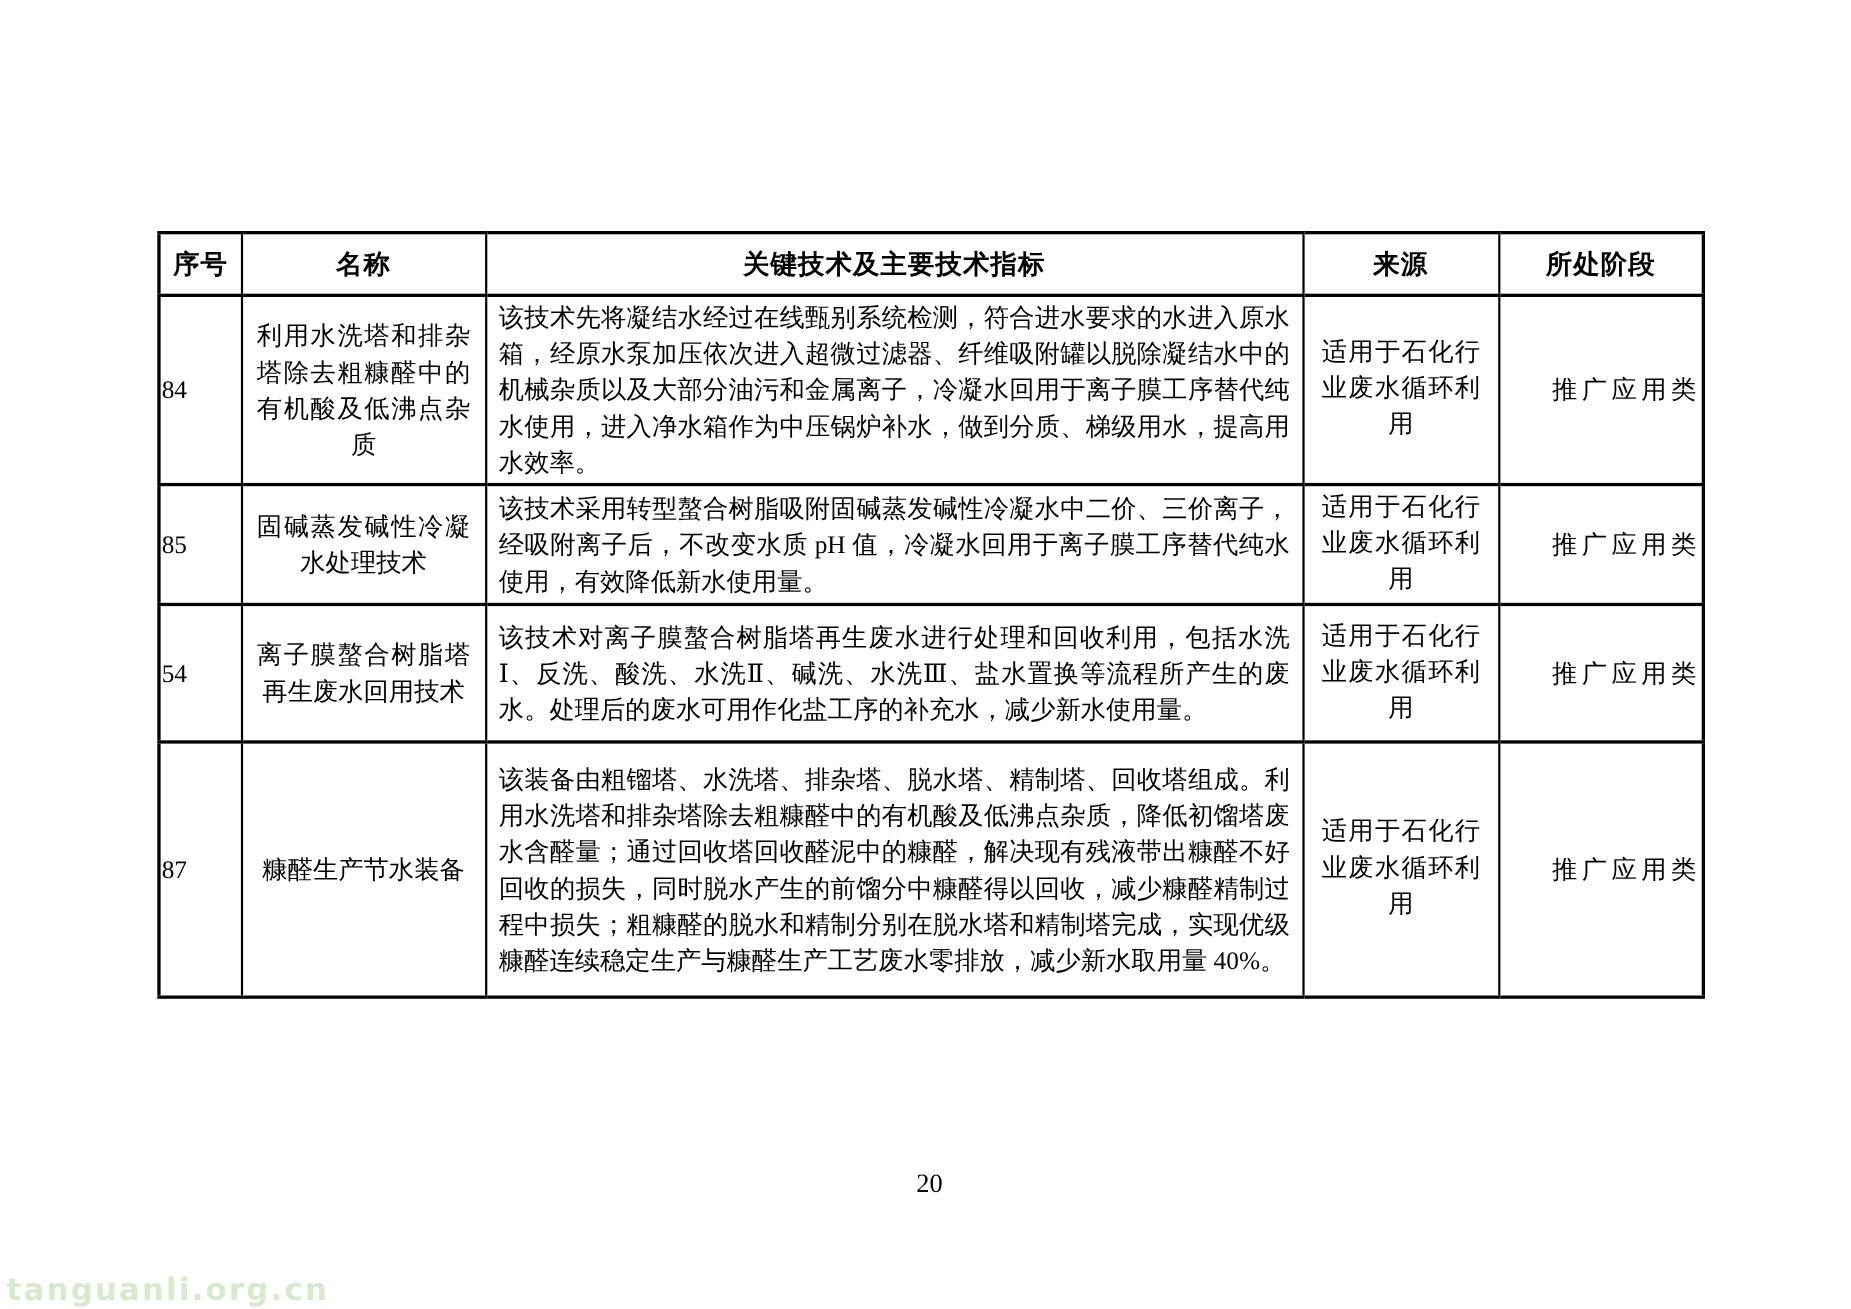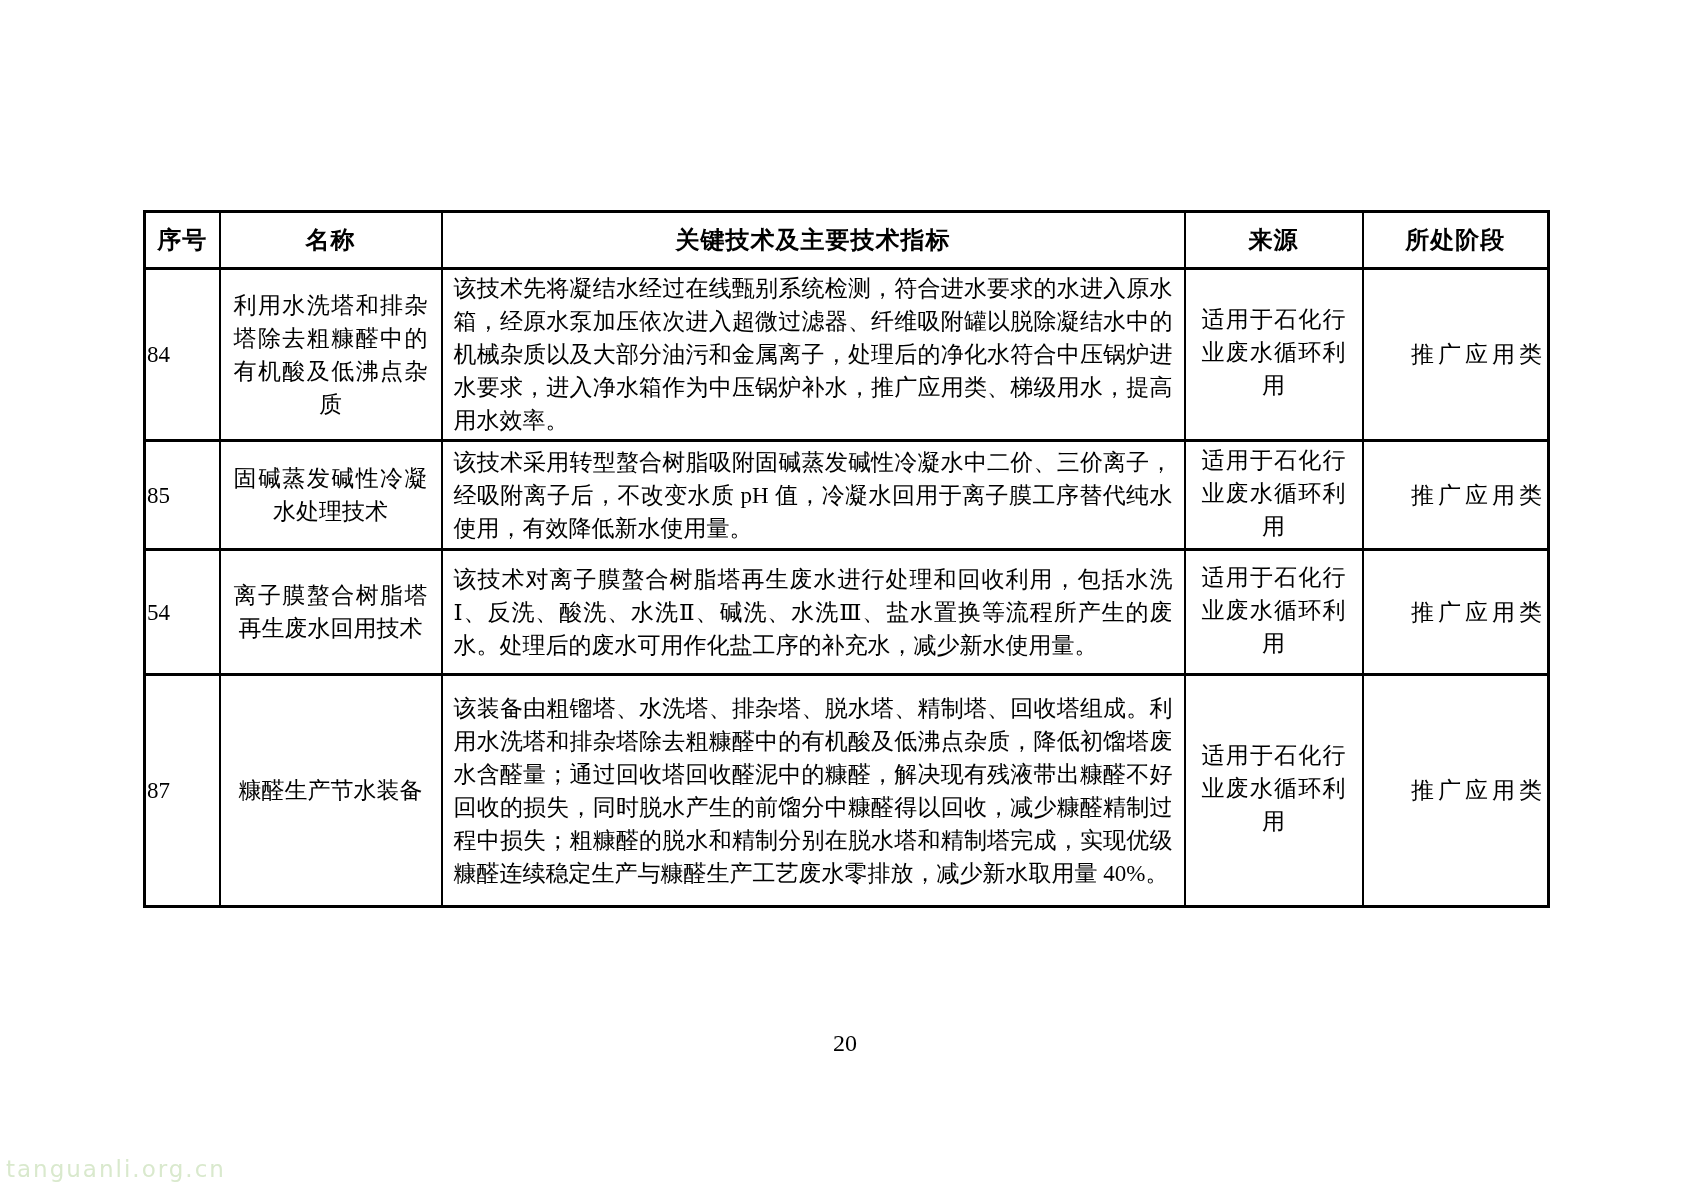--- a/index.html
+++ b/index.html
@@ -61,33 +61,33 @@
     line-height: 36px;
     font-family: Liberation Mono, monospace;
   }
   .c-stage {
     text-align: right;
     letter-spacing: 4px;
   }
   .page-num {
     position: absolute;
     left: 143px;
-    top: 1030px;
+    top: 1064px;
     width: 1404px;
     text-align: center;
     font-size: 24px;
     font-family: "Liberation Serif", "DejaVu Serif", serif;
   }
   .watermark {
     position: absolute;
     left: 6px;
     top: 1156px;
     font-family: "DejaVu Sans", "Liberation Sans", sans-serif;
-    font-weight: normal;
-    font-size: 23px;
+    font-weight: bold;
+    font-size: 28px;
     letter-spacing: 2px;
     color: #d9e9cd;
   }
 </style>
 </head>
 <body>
 
 <table class="doc-table">
   <colgroup>
     <col style="width:75px">
@@ -102,21 +102,21 @@
       <th>名称</th>
       <th>关键技术及主要技术指标</th>
       <th>来源</th>
       <th>所处阶段</th>
     </tr>
   </thead>
   <tbody>
     <tr style="height:171px">
       <td class="c-no">84</td>
       <td class="c-name">利用水洗塔和排杂塔除去粗糠醛中的有机酸及低沸点杂质</td>
-      <td class="c-tech">该技术先将凝结水经过在线甄别系统检测，符合进水要求的水进入原水箱，经原水泵加压依次进入超微过滤器、纤维吸附罐以脱除凝结水中的机械杂质以及大部分油污和金属离子，处理后的净化水符合中压锅炉进水要求，进入净水箱作为中压锅炉补水，推广应用类、梯级用水，提高用水效率。</td>
+      <td class="c-tech">该技术先将凝结水经过在线甄别系统检测，符合进水要求的水进入原水箱，经原水泵加压依次进入超微过滤器、纤维吸附罐以脱除凝结水中的机械杂质以及大部分油污和金属离子，冷凝水回用于离子膜工序替代纯水使用，进入净水箱作为中压锅炉补水，做到分质、梯级用水，提高用水效率。</td>
       <td class="c-source">适用于石化行业废水循环利用</td>
       <td class="c-stage">推广应用类</td>
     </tr>
     <tr style="height:109px">
       <td class="c-no">85</td>
       <td class="c-name">固碱蒸发碱性冷凝水处理技术</td>
       <td class="c-tech">该技术采用转型螯合树脂吸附固碱蒸发碱性冷凝水中二价、三价离子，经吸附离子后，不改变水质 pH 值，冷凝水回用于离子膜工序替代纯水使用，有效降低新水使用量。</td>
       <td class="c-source">适用于石化行业废水循环利用</td>
       <td class="c-stage">推广应用类</td>
     </tr>

